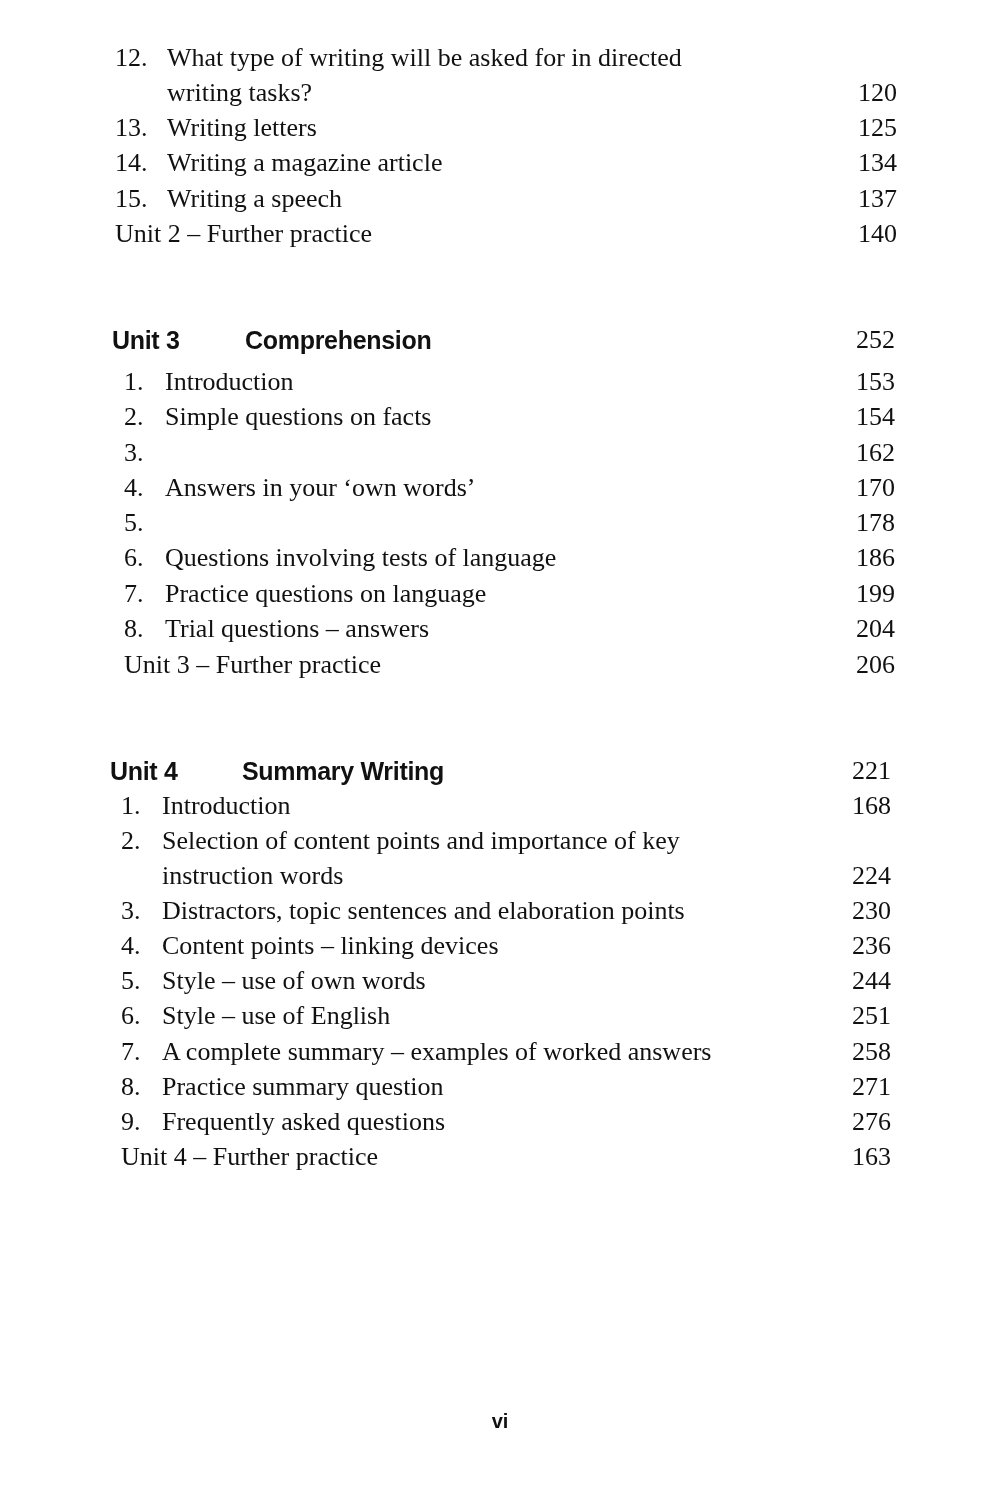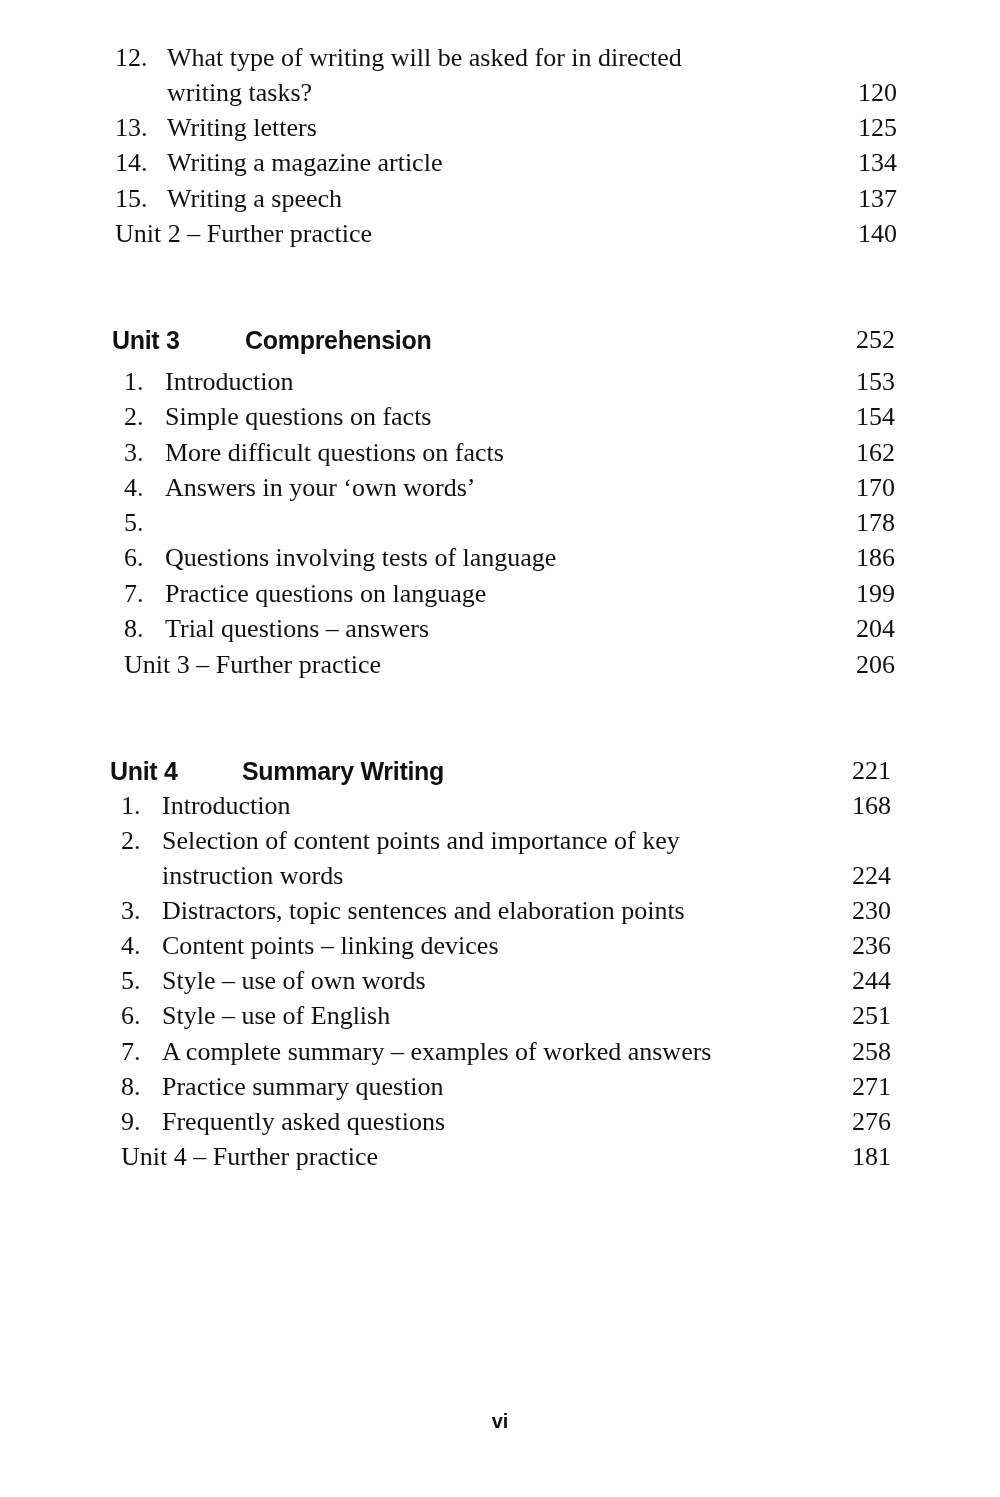--- a/index.html
+++ b/index.html
@@ -56,21 +56,20 @@
     <span class="txt" style="left:165px">Introduction</span>
     <span class="pg" style="left:815px">153</span>
   </div>
   <div class="row" style="top:399px">
     <span class="num" style="left:124px">2.</span>
     <span class="txt" style="left:165px">Simple questions on facts</span>
     <span class="pg" style="left:815px">154</span>
   </div>
   <div class="row" style="top:435px">
     <span class="num" style="left:124px">3.</span>
-    <span class="txt" style="left:165px">More difficult questions on facts</span>
     <span class="pg" style="left:815px">162</span>
   </div>
   <div class="row" style="top:470px">
     <span class="num" style="left:124px">4.</span>
     <span class="txt" style="left:165px">Answers in your ‘own words’</span>
     <span class="pg" style="left:815px">170</span>
   </div>
   <div class="row" style="top:505px">
     <span class="num" style="left:124px">5.</span>
     <span class="pg" style="left:815px">178</span>
@@ -145,17 +144,17 @@
     <span class="txt" style="left:162px">Practice summary question</span>
     <span class="pg" style="left:811px">271</span>
   </div>
   <div class="row" style="top:1104px">
     <span class="num" style="left:121px">9.</span>
     <span class="txt" style="left:162px">Frequently asked questions</span>
     <span class="pg" style="left:811px">276</span>
   </div>
   <div class="row" style="top:1139px">
     <span class="txt" style="left:121px">Unit 4 – Further practice</span>
-    <span class="pg" style="left:811px">181</span>
+    <span class="pg" style="left:811px">163</span>
   </div>
 </div>
 
 <div class="folio">vi</div>
 
 </body></html>

